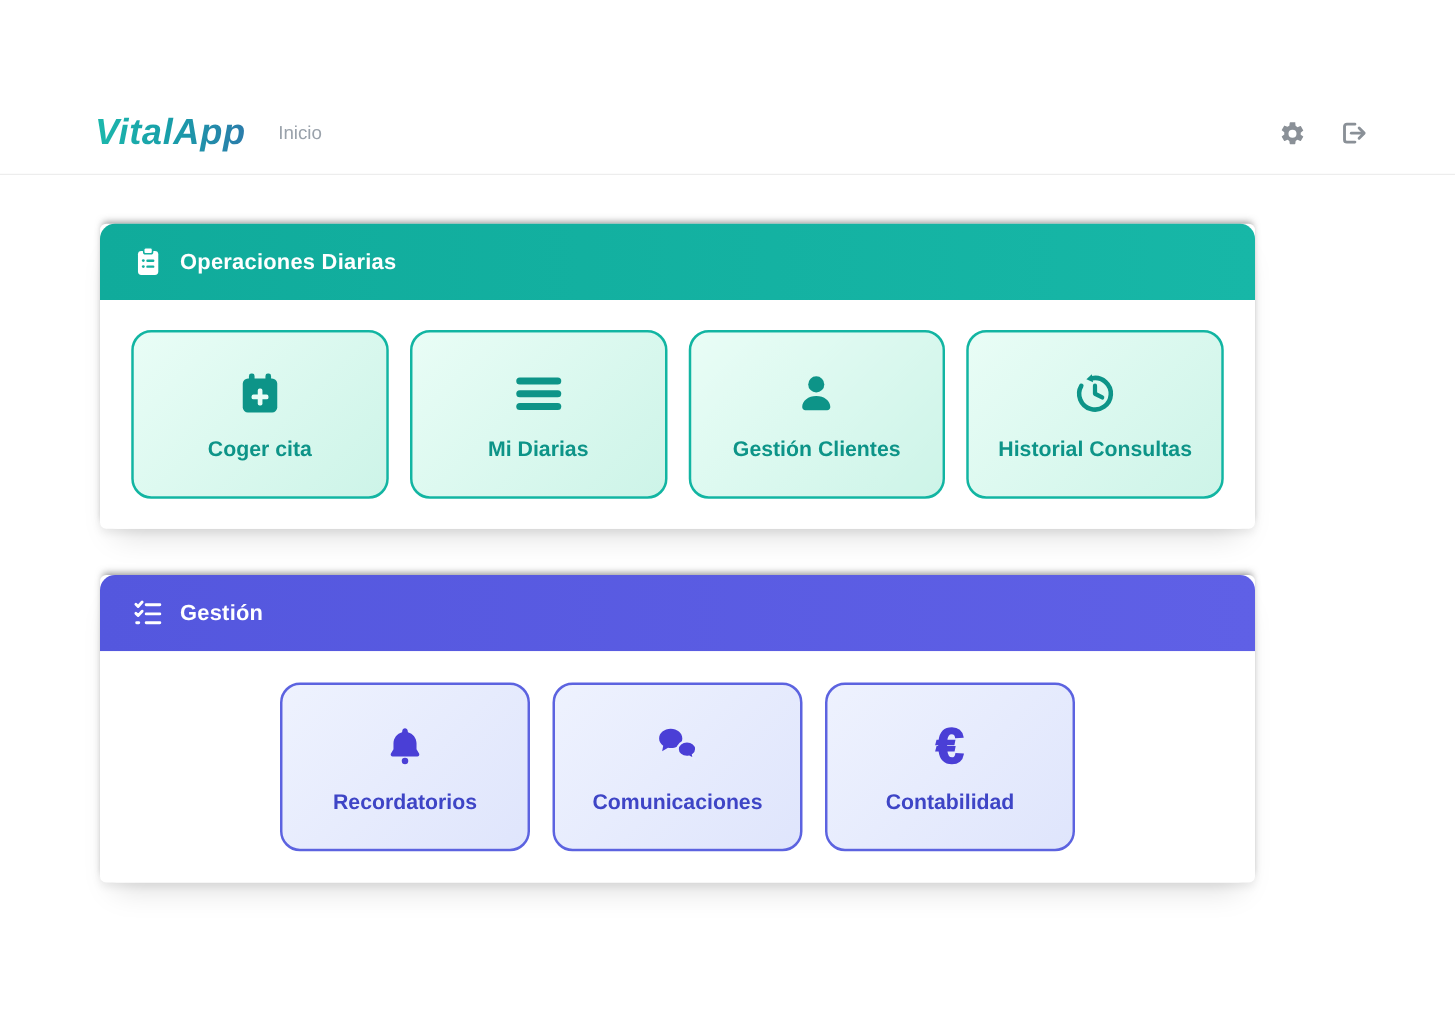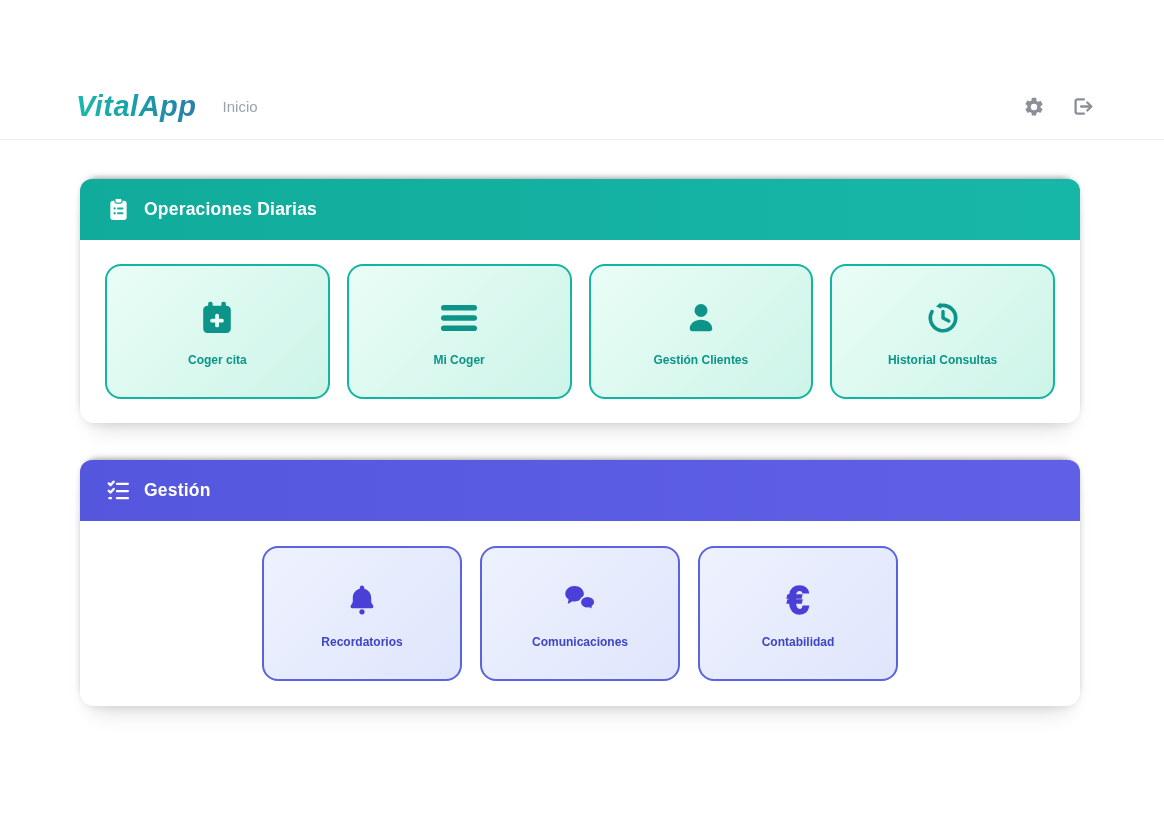--- a/index.html
+++ b/index.html
@@ -20,21 +20,21 @@
     background:linear-gradient(90deg,#1cb8ac 0%,#189fa9 48%,#2b7cab 100%);
     -webkit-background-clip:text; background-clip:text; color:transparent;
   }
   .breadcrumb { margin-left:26px; color:#9aa2ab; font-size:15px;text-align:center; }
   .topbar-spacer { flex:1; }
   .icon-btn { width:24px; height:24px; margin-left:24px; color:#8a9097; cursor:pointer; display:flex; align-items:center; justify-content:center; }
   .icon-btn svg { display:block; }
 
   
   .section-card {
-    width:1000px; margin-left:80px; border-radius:18px;
+    width:924px; margin-left:80px; border-radius:5px;
     box-shadow:
       0 -4px 6px -3px rgba(70,70,70,.55),
       0 3px 7px rgba(0,0,0,.07),
       0 16px 24px -12px rgba(0,0,0,.15);
   }
   .section-card.first { margin-top:39px; }
   .section-card.second { margin-top:37px; }
 
   .section-header {
     height:61px; display:flex; align-items:center; gap:13px;
@@ -56,21 +56,21 @@
   }
   .tile.teal {
     flex:1; border:2px solid #12b5a2; color:#0d9488;
     background:linear-gradient(135deg,#e9fdf6 0%,#cdf4e8 100%);
   }
   .tile.indigo {
     width:200px; border:2px solid #5c63e0; color:#3e45c6;
     background:linear-gradient(135deg,#eef2fe 0%,#dfe5fc 100%);
   }
   .tile-icon { height:44px; display:flex; align-items:center; justify-content:center; }
-  .tile-label { font-weight:bold; font-size:12px; }
+  .tile-label { font-weight:bold; font-size:17px; }
   .euro-glyph {
     font-size:40px; font-weight:bold; color:#4a3fd6; line-height:44px;
     -webkit-text-stroke:1.4px #4a3fd6;
   }
 </style>
 </head>
 <body>
 
 <header class="topbar">
   <span class="logo">VitalApp</span>
@@ -123,21 +123,21 @@
     </div>
 
     <div class="tile teal">
       <span class="tile-icon">
         <svg width="42" height="34" viewBox="0 0 42 34" fill="#0d9488">
           <rect x="3" y="4" width="36" height="5.6" rx="2.8"></rect>
           <rect x="3" y="14.2" width="36" height="5.6" rx="2.8"></rect>
           <rect x="3" y="24.4" width="36" height="5.6" rx="2.8"></rect>
         </svg>
       </span>
-      <span class="tile-label">Mi Coger</span>
+      <span class="tile-label">Mi Diarias</span>
     </div>
 
     <div class="tile teal">
       <span class="tile-icon">
         <svg width="36" height="36" viewBox="0 0 24 24" fill="#0d9488">
           <circle cx="12" cy="7" r="4.3"></circle>
           <path d="M12 13.2c-4.2 0-7.5 2.6-7.5 5.9 0 1 .8 1.7 1.7 1.7h11.6c1 0 1.7-.8 1.7-1.7 0-3.3-3.3-5.9-7.5-5.9z"></path>
         </svg>
       </span>
       <span class="tile-label">Gestión Clientes</span>

